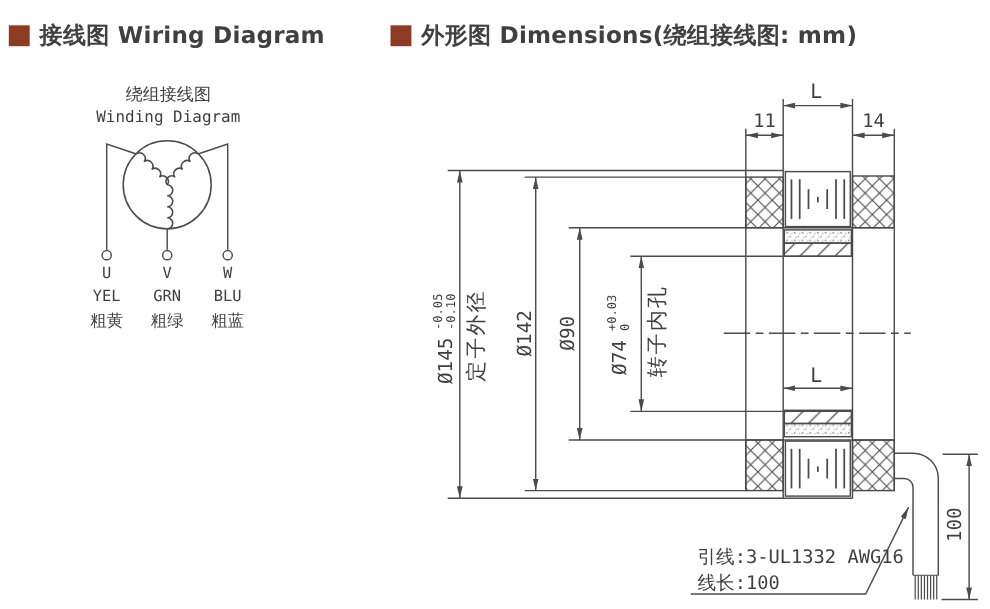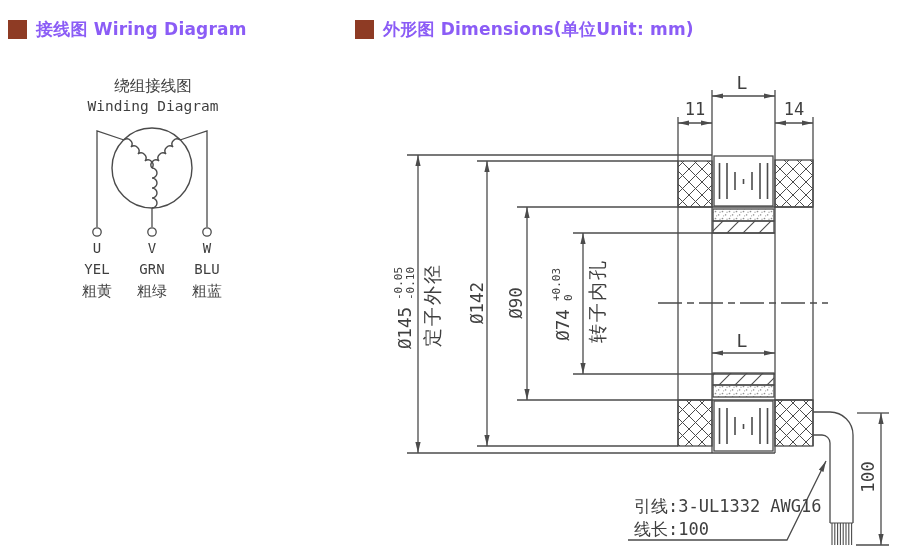--- a/index.html
+++ b/index.html
@@ -1,37 +1,37 @@
 <!DOCTYPE html>
 <html><head>
 <meta charset="utf-8">
 <style>
   html,body{margin:0;padding:0;background:#ffffff;}
   .stage{position:relative;width:900px;height:554px;background:#fff;overflow:hidden;
          font-family:"DejaVu Sans",sans-serif;}
   .hdr{position:absolute;top:18px;display:flex;align-items:center;gap:9px;}
   .hdr .sq{width:19px;height:19px;background:#8e3b24;flex:0 0 auto;}
-  .hdr .txt{font-size:17px;font-weight:700;color:#8b5cf6;letter-spacing:0.2px;
+  .hdr .txt{font-size:21px;font-weight:700;color:#404040;letter-spacing:0.2px;
             font-family:"DejaVu Sans",sans-serif;white-space:nowrap;}
   svg text{fill:#3f3f3f;}
   .tek{font-family:"DejaVu Sans Mono",monospace;}
   .cjk{font-family:"DejaVu Sans Mono","DejaVu Sans",sans-serif;}
 </style>
 </head>
 <body>
 
 <div class="stage">
 
   <div class="hdr" style="left:8px;">
     <span class="sq"></span>
     <span class="txt">接线图 Wiring Diagram</span>
   </div>
   <div class="hdr" style="left:355px;">
     <span class="sq"></span>
-    <span class="txt">外形图 Dimensions(单位Unit: mm)</span>
+    <span class="txt">外形图 Dimensions(绕组接线图: mm)</span>
   </div>
 
   <svg width="900" height="554" viewBox="0 0 900 554" style="position:absolute;left:0;top:0;">
     <defs>
       <marker id="arr" viewBox="0 0 12 8" refX="11" refY="4" markerWidth="12" markerHeight="8" markerUnits="userSpaceOnUse" orient="auto-start-reverse">
         <path d="M11,4 L0,6.6 L0,1.4 Z" fill="#4b4b4b"></path>
       </marker>
       <pattern id="xhatch" width="13" height="13" patternUnits="userSpaceOnUse">
         <path d="M0,0 L13,13 M13,0 L0,13" stroke="#4b4b4b" stroke-width="1"></path>
       </pattern>

